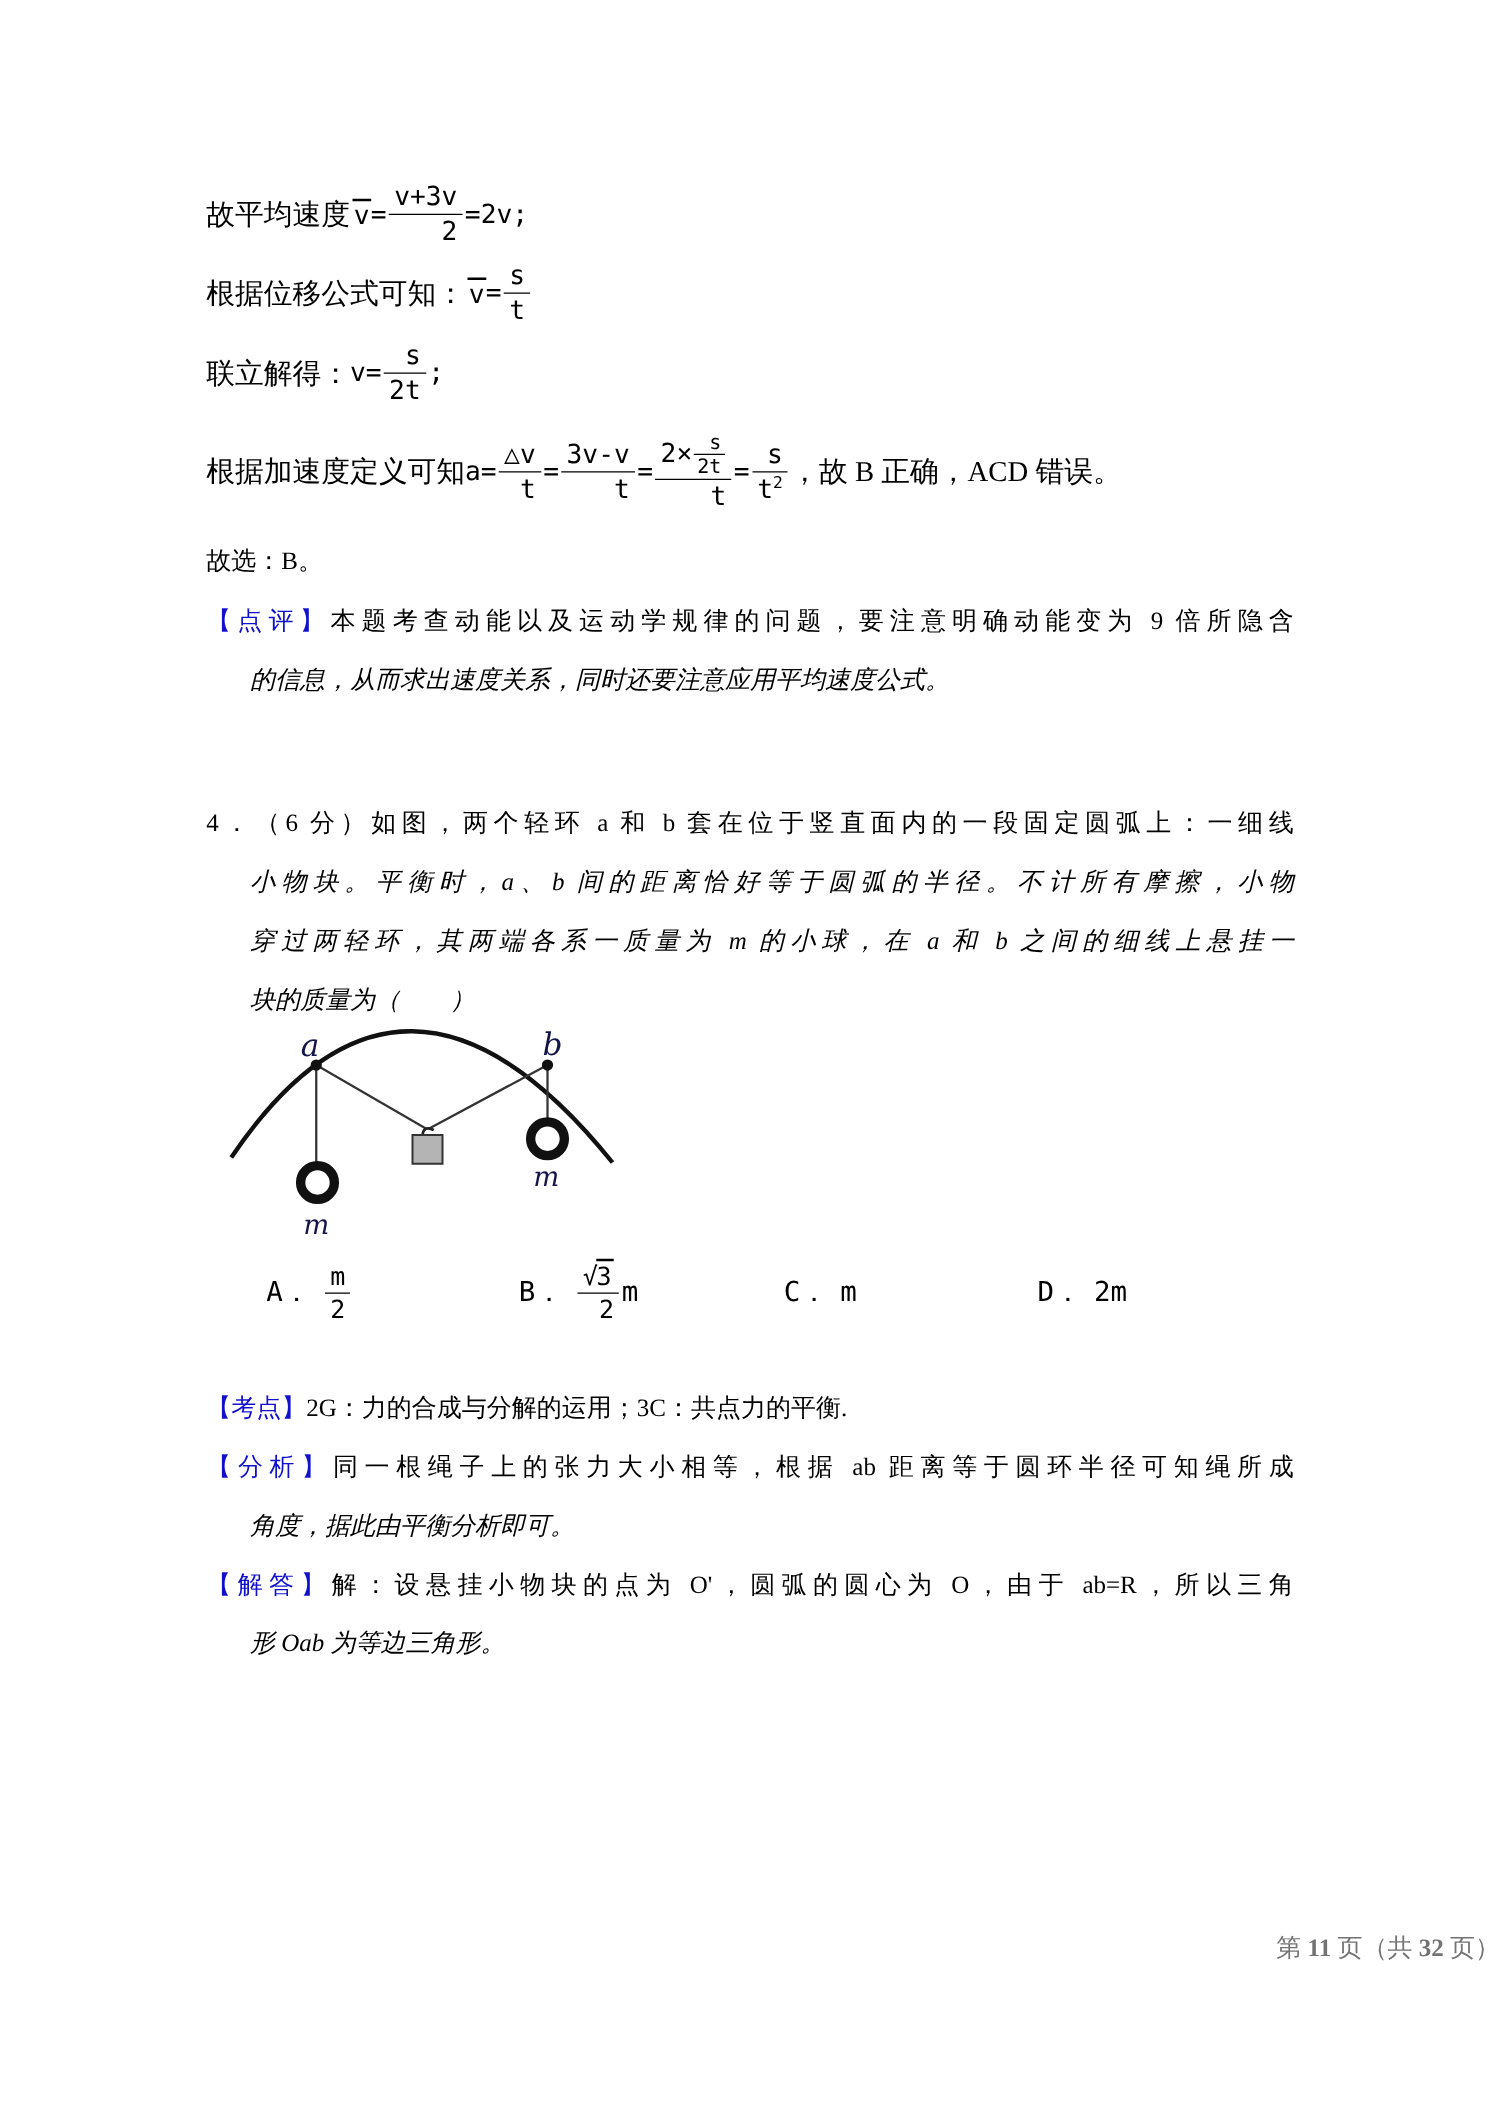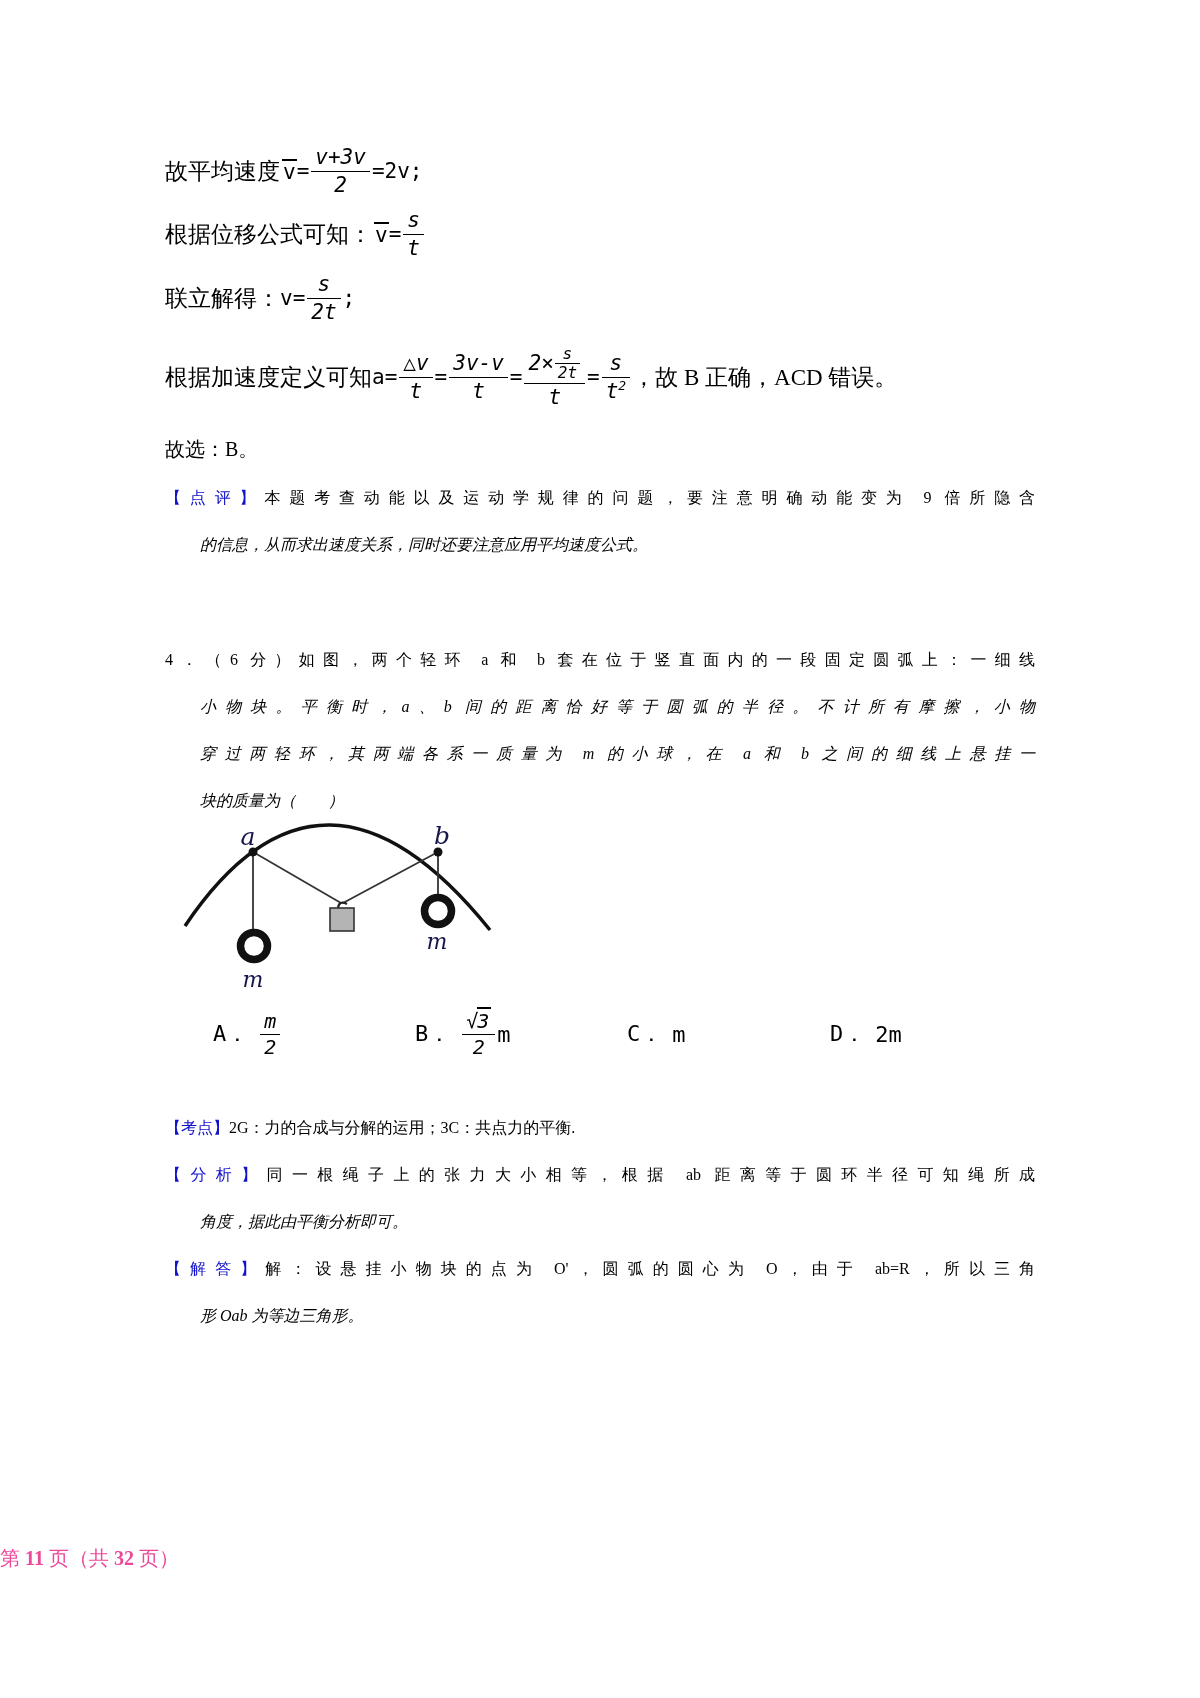--- a/index.html
+++ b/index.html
@@ -9,53 +9,53 @@
     font-family:"Liberation Serif","DejaVu Serif",serif;
     color:#000;
   }
   .content { position:absolute; left:165px; top:140px; width:870px; }
 
   
   .f-line { display:flex; align-items:center; font-size:23px; }
   .cjk { white-space:pre; }
   .tt { font-family:"DejaVu Sans Mono",monospace; font-size:21px; white-space:pre; }
   .vbar { border-top:2px solid #000; padding:0 1px; margin-left:2px; line-height:1.05; }
-  .frac { display:inline-block; text-align:center; vertical-align:middle; margin:0 2px;font-style:italic; }
+  .frac { display:inline-block; text-align:right; vertical-align:middle; margin:0 2px; }
   .frac .fnum { display:block; padding:0 4px 1px 4px; line-height:1.15; }
   .frac .fden { display:block; border-top:1.8px solid #000; padding:1px 4px 0 4px; line-height:1.15; }
   .frac.sm { font-size:16px; margin:0 1px; }
   .frac.sm .fnum, .frac.sm .fden { padding:0 3px; }
   .sup { font-size:13px; vertical-align:super; line-height:0; }
 
   .t-line { font-size:20px; line-height:50px; }
 
   
-  .para { font-size:16px; }
+  .para { font-size:20px; }
   .jline { line-height:47px; white-space:nowrap; }
   .jline.full { white-space:normal; text-align:justify; text-align-last:justify; }
   .jline.cont { padding-left:35px;font-style:italic; }
   .blabel { color:var(--label-blue,#1111cc); }
 
   
   .diagram { display:block; margin:-6px 0 0 0; }
   .dlabel { font-family:"DejaVu Serif","Liberation Serif",serif; font-style:italic; fill:#15154a; }
 
   
   .options { position:relative; height:64px; margin-top:8px; }
   .opt { position:absolute; top:0; height:100%; display:flex; align-items:center;
          font-family:"DejaVu Sans Mono",monospace; font-size:22px; }
   .opt .opt-letter { margin-right:10px; }
   .opt .frac { font-size:20px; }
   .radbody { border-top:2px solid #000; padding:0 2px 0 0; }
   .radical { margin-right:-1px; }
 
   .sections { margin-top:38px; }
 
-  .footer { position:absolute; left:0; top:1545px; width:100%; text-align:left;
-            font-size:20px; color:#ec4899; }
+  .footer { position:absolute; left:0; top:1545px; width:100%; text-align:right;
+            font-size:20px; color:#737373; }
   .footer b { font-family:"Liberation Serif",serif; }
 </style>
 </head>
 <body>
 
 <div class="page">
   <div class="content">
 
     <div class="f-line" style="height:62px">
       <span class="cjk">故平均速度</span>

